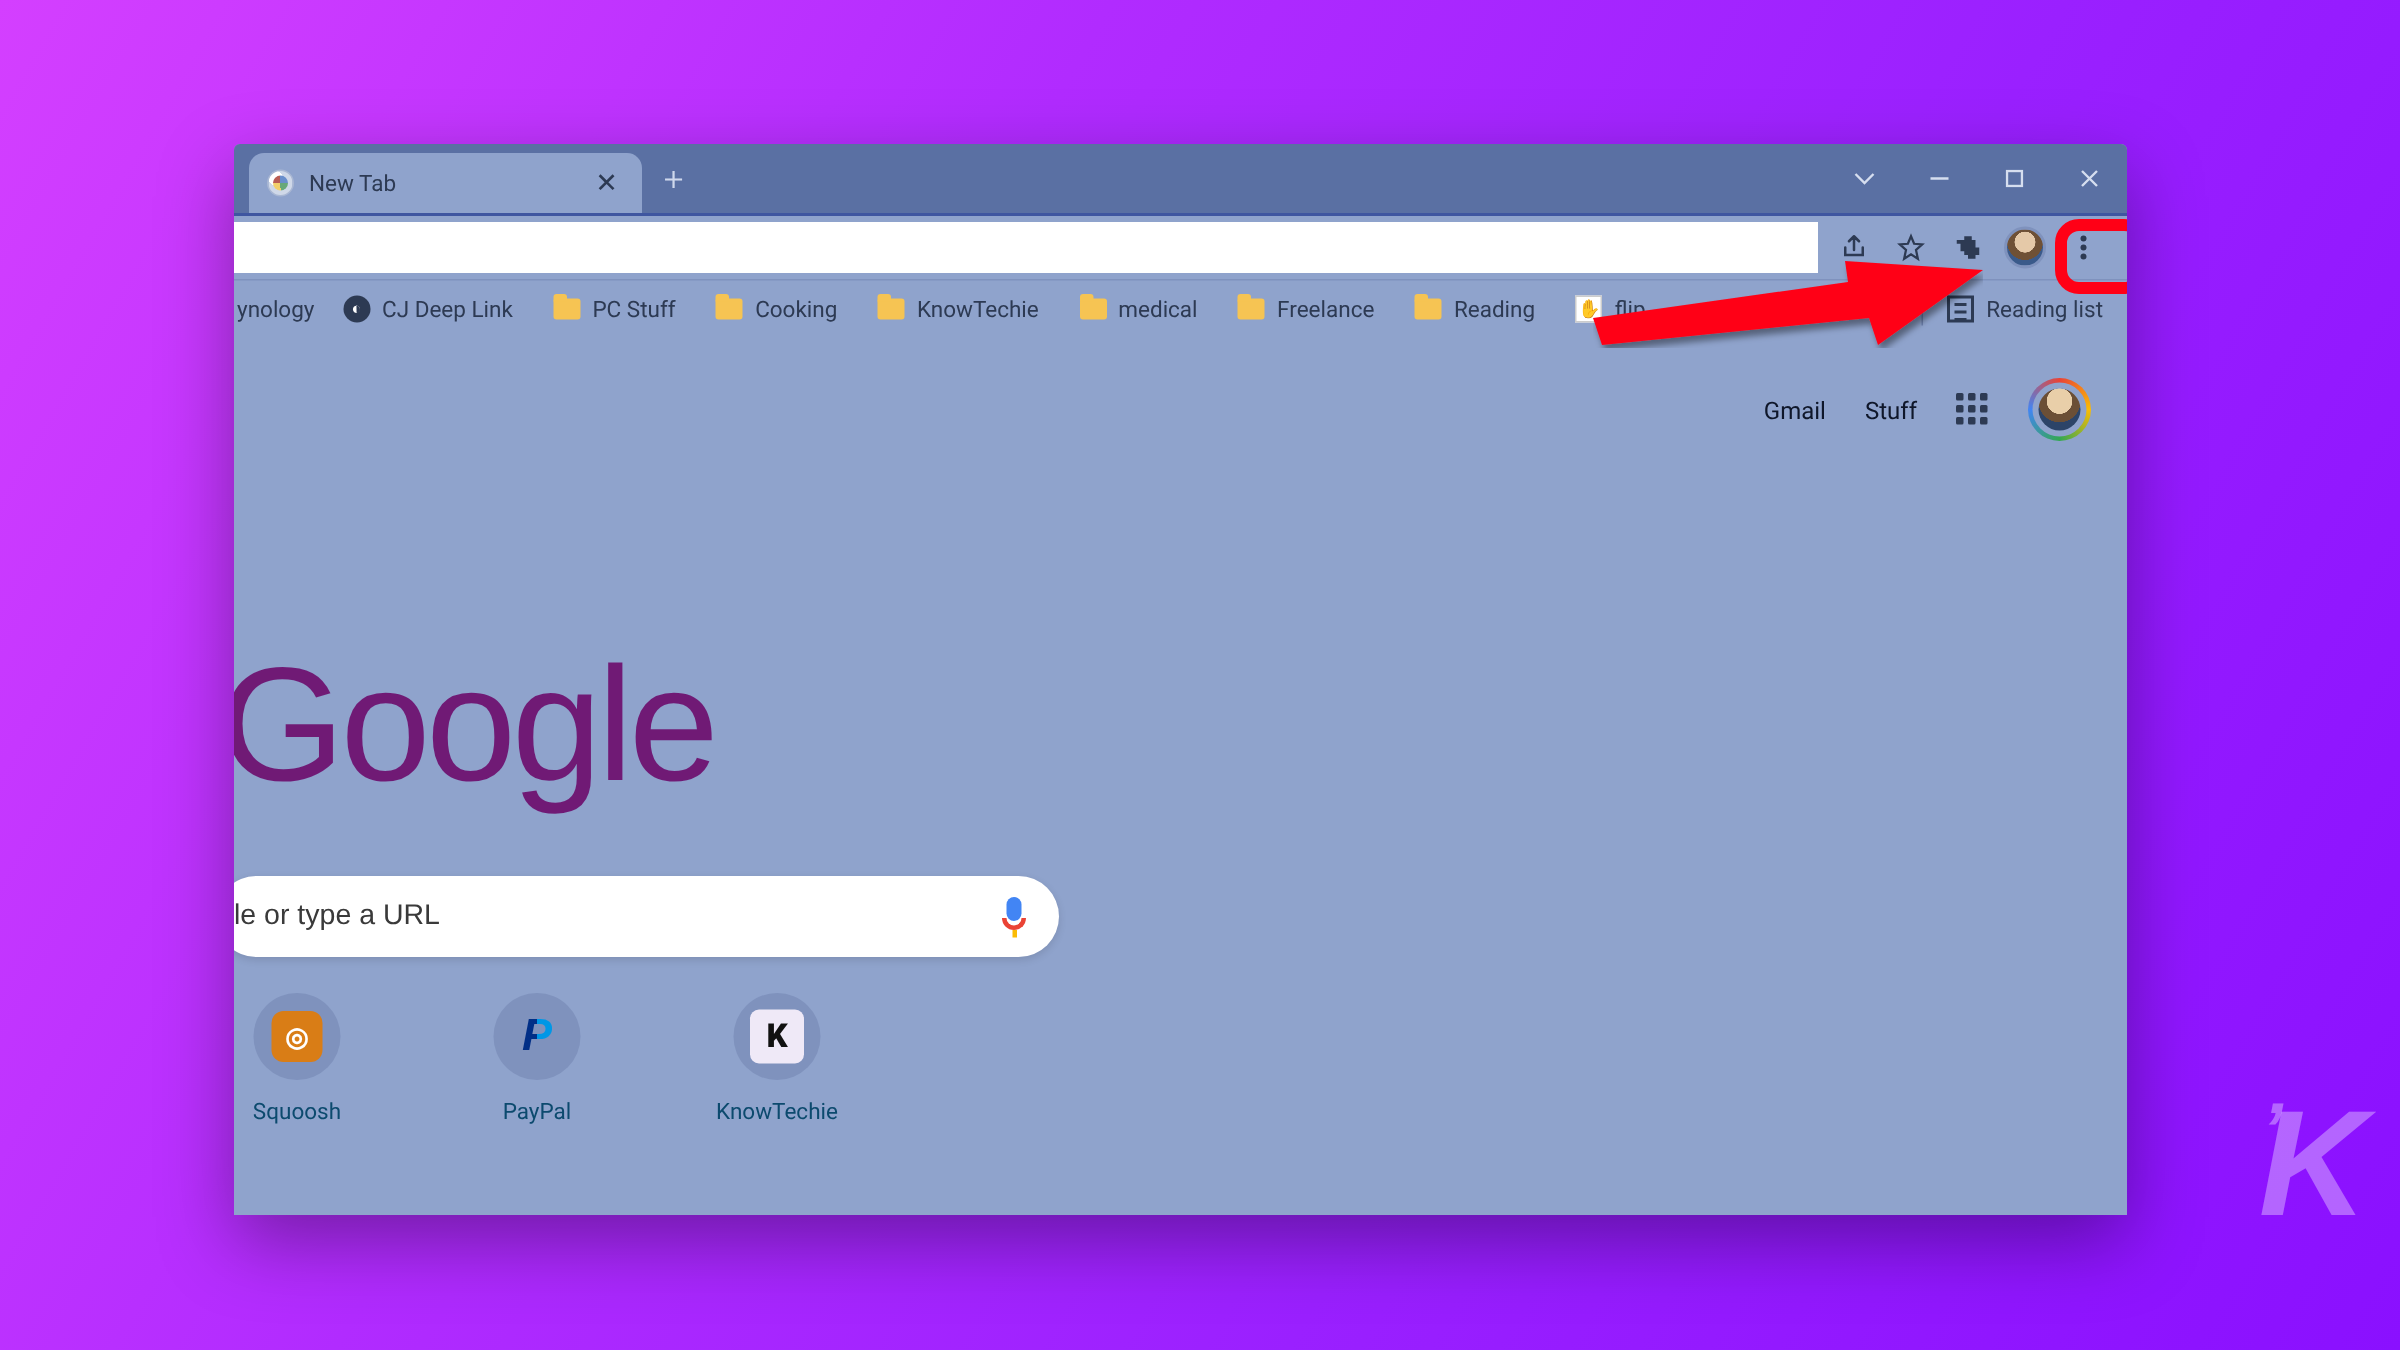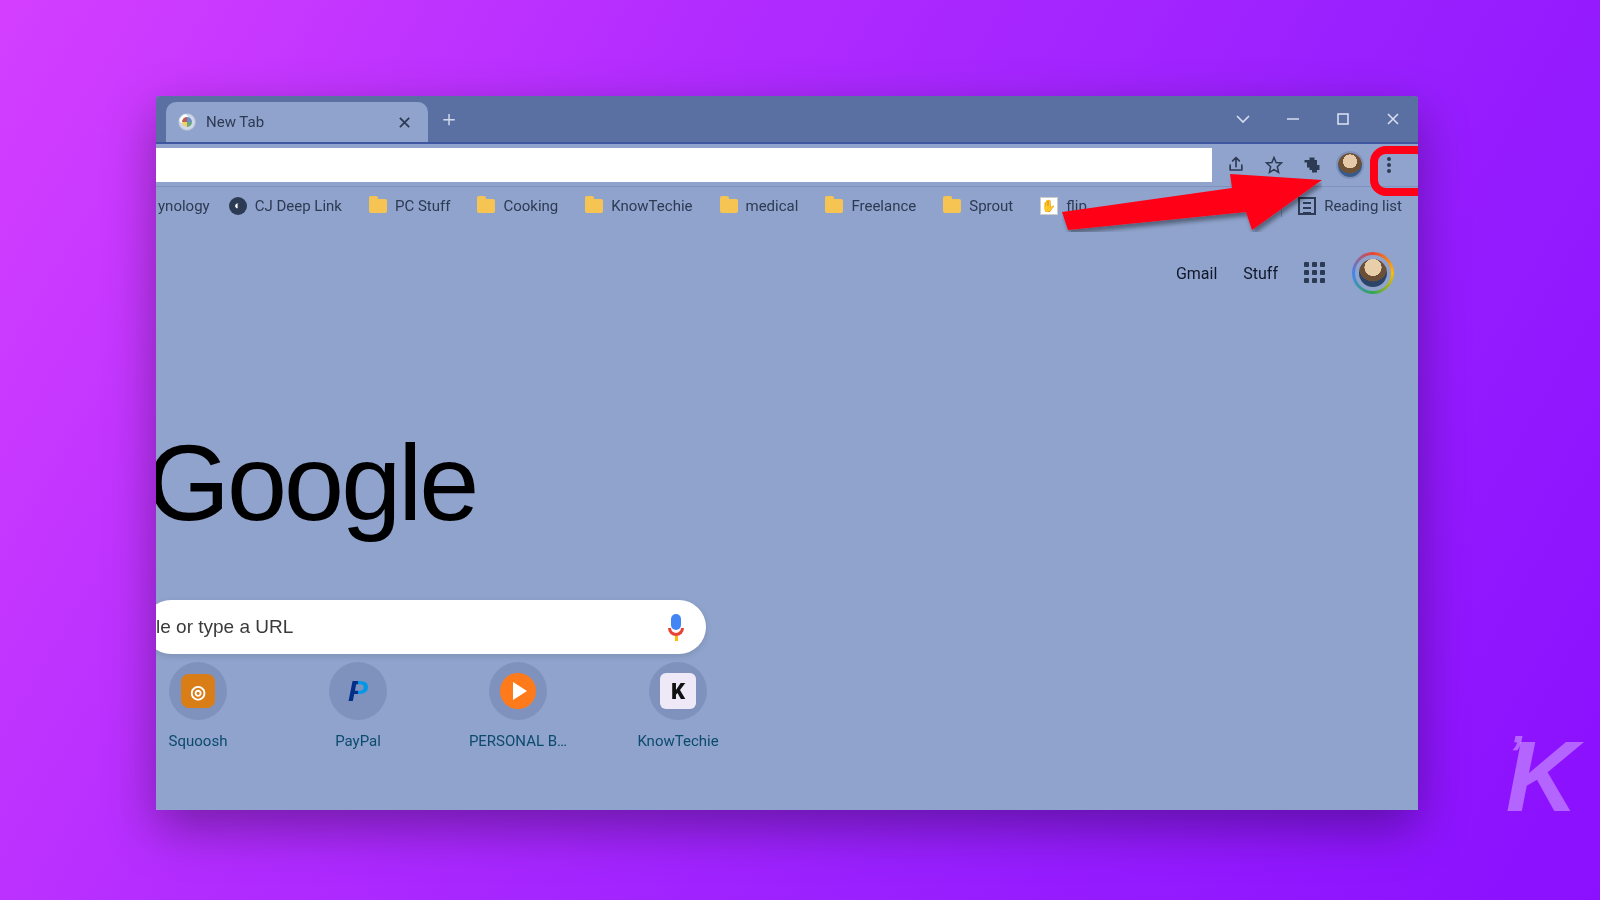--- a/index.html
+++ b/index.html
@@ -150,29 +150,28 @@
   }
   .avatar-ring .inner::after{
     content:""; width:80%;height:80%;border-radius:50%;
     background: radial-gradient(circle at 50% 30%, #e9cfa9 0 35%, #6b4f36 36% 58%, #2c4468 59% 100%);
   }
 
   .google-logo {
     position:absolute; left: -10px; top: 196px;
     font-family: "Product Sans", Arial, sans-serif;
     font-size: 108px; font-weight: 500; letter-spacing: -3px;
-    color:#000000;
+    color:#701a75;
   } 
   
   .searchbar {
     position:absolute; left:-12px; top: 360px;
     width: 562px; height: 54px; background:#fff; border-radius: 28px;
     display:flex; align-items:center; padding: 0 22px 0 12px;
     box-shadow: 0 2px 6px rgba(0,0,0,0.12);
-    margin-top: 16px;
   }
   .searchbar input {
     flex:1; border:none; outline:none; font-size:19px; color:#3a3a3a; background:transparent;
   }
   .mic { display:flex; flex-direction:column; align-items:center; cursor:pointer;}
   .mic .cap { width:10px; height:16px; background:#4285F4; border-radius:5px 5px 5px 5px; }
   .mic .base { width:16px; height:8px; border:3px solid #EA4335; border-top:none; border-radius:0 0 10px 10px; margin-top:-2px;}
   .mic .stem { width:3px; height:5px; background:#FBBC05;}
   
   .shortcuts {
@@ -296,21 +295,21 @@
     <div class="bk-folder">
         <span class="ficon"></span>
         <span>medical</span>
       </div>
     <div class="bk-folder">
         <span class="ficon"></span>
         <span>Freelance</span>
       </div>
     <div class="bk-folder">
         <span class="ficon"></span>
-        <span>Sprout</span>
+        <span>Reading</span>
       </div>
     <div class="bk-item">
         <span class="flipicon">✋</span>
         <span>flip</span>
       </div>
     <div class="bk-overflow">
       <span class="chev">»</span>
       <span class="bk-divider"></span>
       <div class="reading-list">
         <span class="rlicon"></span>
@@ -355,26 +354,20 @@
         <div class="circle">
             <div class="fav-sq">◎</div>
           </div>
         <div class="lbl">Squoosh</div>
       </div>
       <div class="sc">
         <div class="circle">
             <div class="fav-pp">P</div>
           </div>
         <div class="lbl">PayPal</div>
-      </div>
-      <div class="sc">
-        <div class="circle">
-            <div class="fav-pb"></div>
-          </div>
-        <div class="lbl">PERSONAL B…</div>
       </div>
       <div class="sc">
         <div class="circle">
             <div class="fav-kt">K</div>
           </div>
         <div class="lbl">KnowTechie</div>
       </div>
     </div>
   </div>
 

